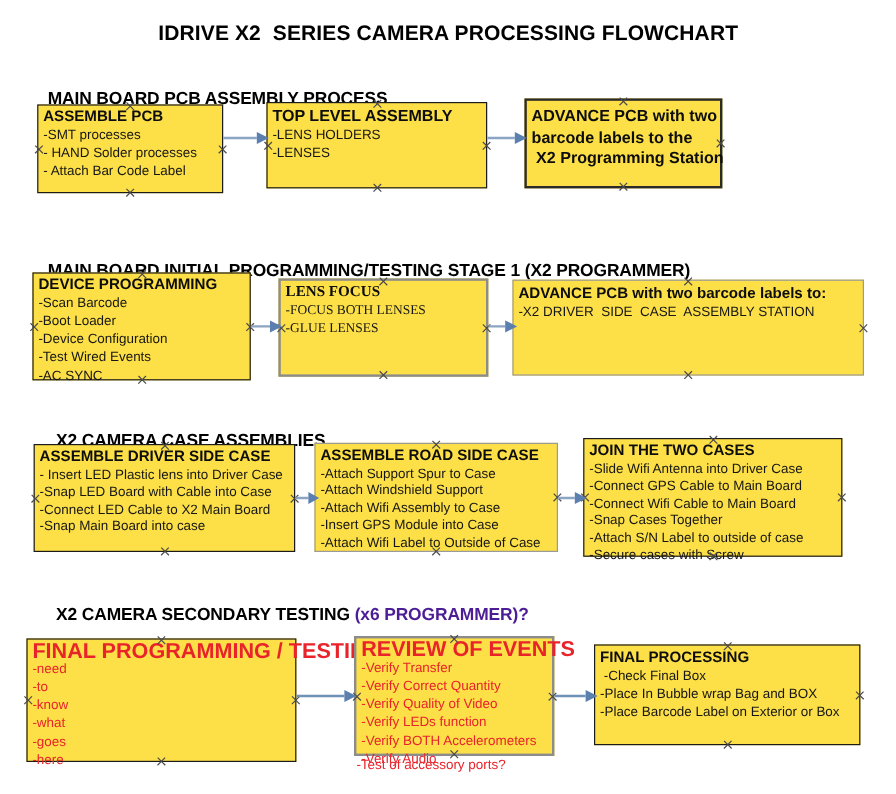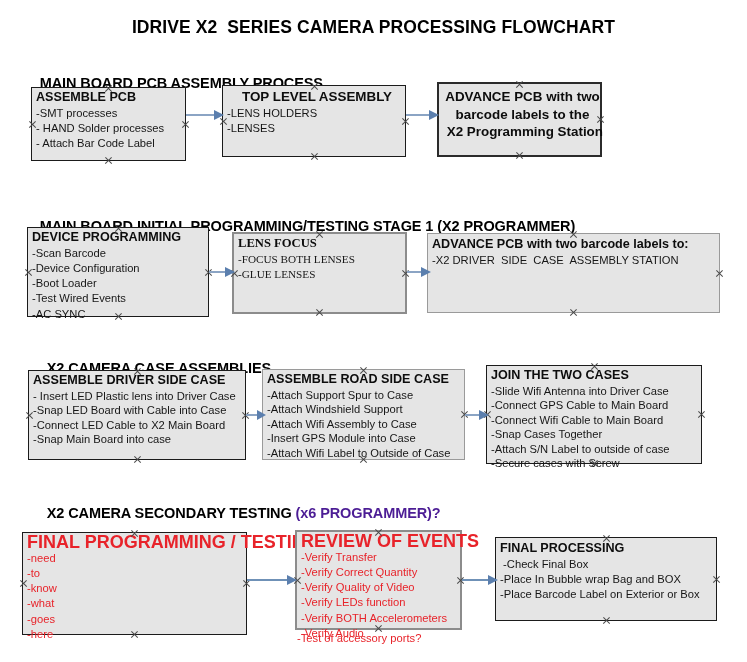--- a/index.html
+++ b/index.html
@@ -42,21 +42,21 @@
     white-space: pre;
     letter-spacing: -0.1px;
   }
   .section-title .accent {
     color: #4c1d95;
   }
 
   
   .node {
     position: absolute;
-    background: #e5e5e5;
+    background: #fde047;
     box-sizing: border-box;
     overflow: visible;
   }
   .node.b-dark   { border: 1.6px solid #1b1b1b; }
   .node.b-thick  { border: 2.2px solid #2b2b2b; }
   .node.b-gray   { border: 2.2px solid #8c8c8c; }
   .node.b-gray2  { border: 1.8px solid #9a9a9a; }
 
   .node .inner {
     position: absolute;
@@ -76,21 +76,21 @@
     font-size: 11.2px;
     color: #161616;
     white-space: pre;
     line-height: 15.3px;
   }
   
   .node.red .hd { color: #e8232a; font-size: 18px; text-align: center; }
   .node.red .li { color: #e8232a; }
 
   
-  .node .hd.big { font-size: 13.4px; line-height: 17.5px; text-align: center; }
+  .node .hd.big { font-size: 13.4px; line-height: 17.5px; }
   .node .li.tight { line-height: 14.6px; }
 
   
   .overflow-line {
     position: absolute;
     font-size: 11.2px;
     color: #e8232a;
     white-space: pre;
     line-height: 15.3px;
   }
@@ -175,22 +175,22 @@
   </svg>
 
   <div class="section-title" style="left:24px; top:202px;">
     <span>MAIN BOARD INITIAL PROGRAMMING/TESTING STAGE 1 (X2 PROGRAMMER)</span>
   </div>
 
   <div class="node b-dark" style="left:27px; top:227px; width:182px; height:90px;">
     <div class="inner">
       <div class="hd">DEVICE PROGRAMMING</div>
       <div class="li">-Scan Barcode</div>
+      <div class="li">-Boot Loader</div>
       <div class="li">-Device Configuration</div>
-      <div class="li">-Boot Loader</div>
       <div class="li">-Test Wired Events</div>
       <div class="li">-AC SYNC</div>
     </div>
     <div class="handle" style="left:50%; top:0;"></div>
     <div class="handle" style="left:50%; top:100%;"></div>
     <div class="handle" style="left:0; top:50%;"></div>
     <div class="handle" style="left:100%; top:50%;"></div>
   </div>
 
   <div class="node b-gray" style="left:232px; top:232px; width:175px; height:82px;font-family:Liberation Serif, serif;">

